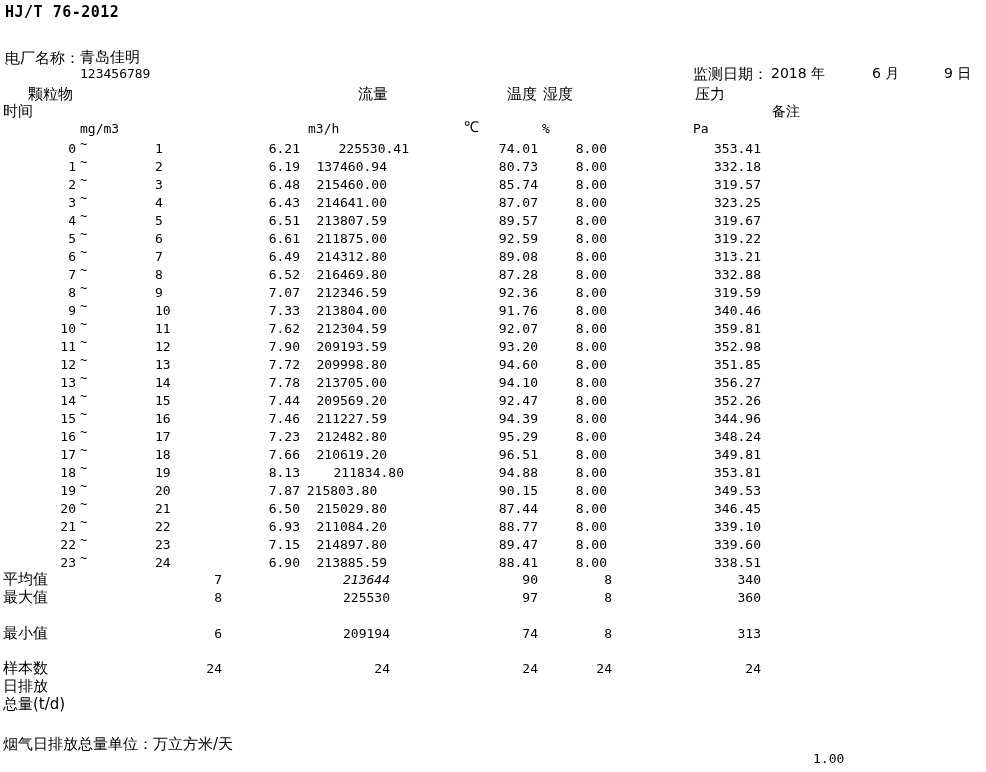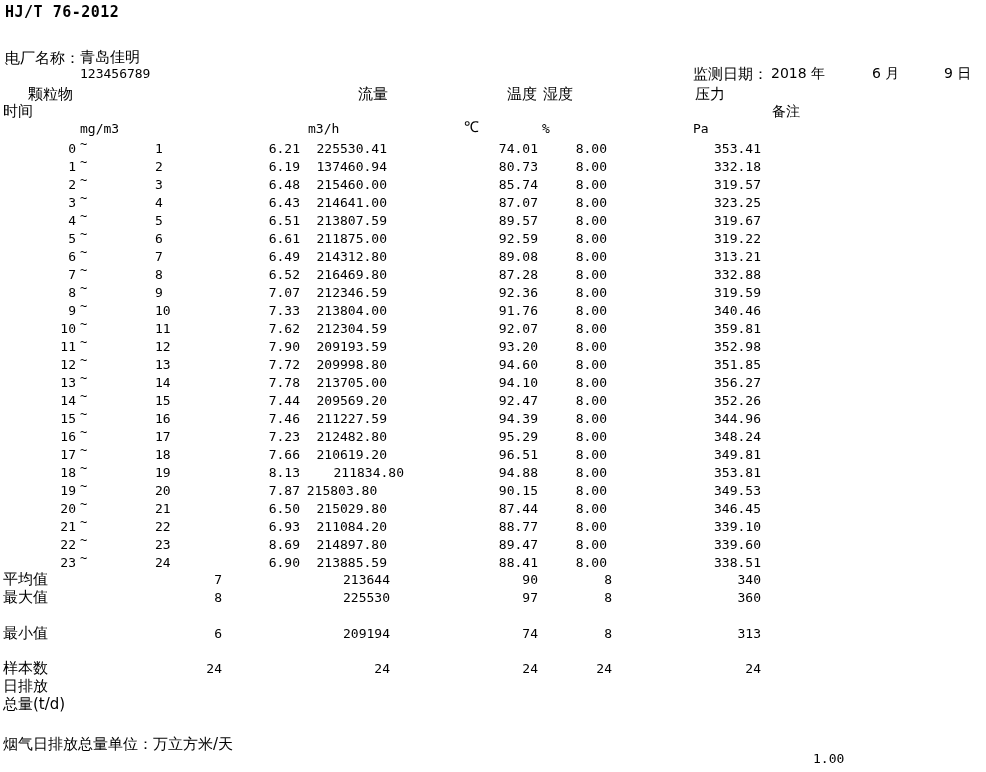--- a/index.html
+++ b/index.html
@@ -51,21 +51,21 @@
   <div class="abs num" style="left:308px;top:122px;">m3/h</div>
   <div class="abs" style="left:464px;top:119px;font-size:15px;">℃</div>
   <div class="abs num" style="left:542px;top:122px;">%</div>
   <div class="abs num" style="left:693px;top:122px;">Pa</div>
 
   <div id="data-rows">
       <div class="row" style="top: 140px;">
         <span class="cell cell-right" style="left: 20px; width: 56px;">0</span>
         <span class="cell cell-left" style="left: 155px; width: 30px;">1</span>
         <span class="cell cell-right" style="left: 220px; width: 80px;">6.21</span>
-        <span class="cell cell-right" style="left: 297px; width: 90px;">225530.41</span>
+        <span class="cell cell-right" style="left: 297px; width: 90px; padding-left: 22px;">225530.41</span>
         <span class="cell cell-right" style="left: 458px; width: 80px;">74.01</span>
         <span class="cell cell-right" style="left: 527px; width: 80px;">8.00</span>
         <span class="cell cell-right" style="left: 681px; width: 80px;">353.41</span>
         <span class="tilde" style="left: 80px;">~</span>
       </div>
       <div class="row" style="top: 158px;">
         <span class="cell cell-right" style="left: 20px; width: 56px;">1</span>
         <span class="cell cell-left" style="left: 155px; width: 30px;">2</span>
         <span class="cell cell-right" style="left: 220px; width: 80px;">6.19</span>
         <span class="cell cell-right" style="left: 297px; width: 90px;">137460.94</span>
@@ -270,21 +270,21 @@
         <span class="cell cell-right" style="left: 220px; width: 80px;">6.93</span>
         <span class="cell cell-right" style="left: 297px; width: 90px;">211084.20</span>
         <span class="cell cell-right" style="left: 458px; width: 80px;">88.77</span>
         <span class="cell cell-right" style="left: 527px; width: 80px;">8.00</span>
         <span class="cell cell-right" style="left: 681px; width: 80px;">339.10</span>
         <span class="tilde" style="left: 80px;">~</span>
       </div>
       <div class="row" style="top: 536px;">
         <span class="cell cell-right" style="left: 20px; width: 56px;">22</span>
         <span class="cell cell-left" style="left: 155px; width: 30px;">23</span>
-        <span class="cell cell-right" style="left: 220px; width: 80px;">8.69</span>
+        <span class="cell cell-right" style="left: 220px; width: 80px;">7.15</span>
         <span class="cell cell-right" style="left: 297px; width: 90px;">214897.80</span>
         <span class="cell cell-right" style="left: 458px; width: 80px;">89.47</span>
         <span class="cell cell-right" style="left: 527px; width: 80px;">8.00</span>
         <span class="cell cell-right" style="left: 681px; width: 80px;">339.60</span>
         <span class="tilde" style="left: 80px;">~</span>
       </div>
       <div class="row" style="top: 554px;">
         <span class="cell cell-right" style="left: 20px; width: 56px;">23</span>
         <span class="cell cell-left" style="left: 155px; width: 30px;">24</span>
         <span class="cell cell-right" style="left: 220px; width: 80px;">6.90</span>
@@ -293,21 +293,21 @@
         <span class="cell cell-right" style="left: 527px; width: 80px;">8.00</span>
         <span class="cell cell-right" style="left: 681px; width: 80px;">338.51</span>
         <span class="tilde" style="left: 80px;">~</span>
       </div>
     </div>
 
   <div id="summary-rows">
       <div class="row" style="top: 571px;">
         <span class="sumlabel">平均值</span>
         <span class="cell cell-right" style="left: 142px; width: 80px;">7</span>
-        <span class="cell cell-right" style="left: 290px; width: 100px;">213644</span>
+        <span class="cell cell-right" style="left: 290px; width: 100px; font-style: italic;">213644</span>
         <span class="cell cell-right" style="left: 458px; width: 80px;">90</span>
         <span class="cell cell-right" style="left: 532px; width: 80px;">8</span>
         <span class="cell cell-right" style="left: 681px; width: 80px;">340</span>
       </div>
       <div class="row" style="top: 589px;">
         <span class="sumlabel">最大值</span>
         <span class="cell cell-right" style="left: 142px; width: 80px;">8</span>
         <span class="cell cell-right" style="left: 290px; width: 100px;">225530</span>
         <span class="cell cell-right" style="left: 458px; width: 80px;">97</span>
         <span class="cell cell-right" style="left: 532px; width: 80px;">8</span>

